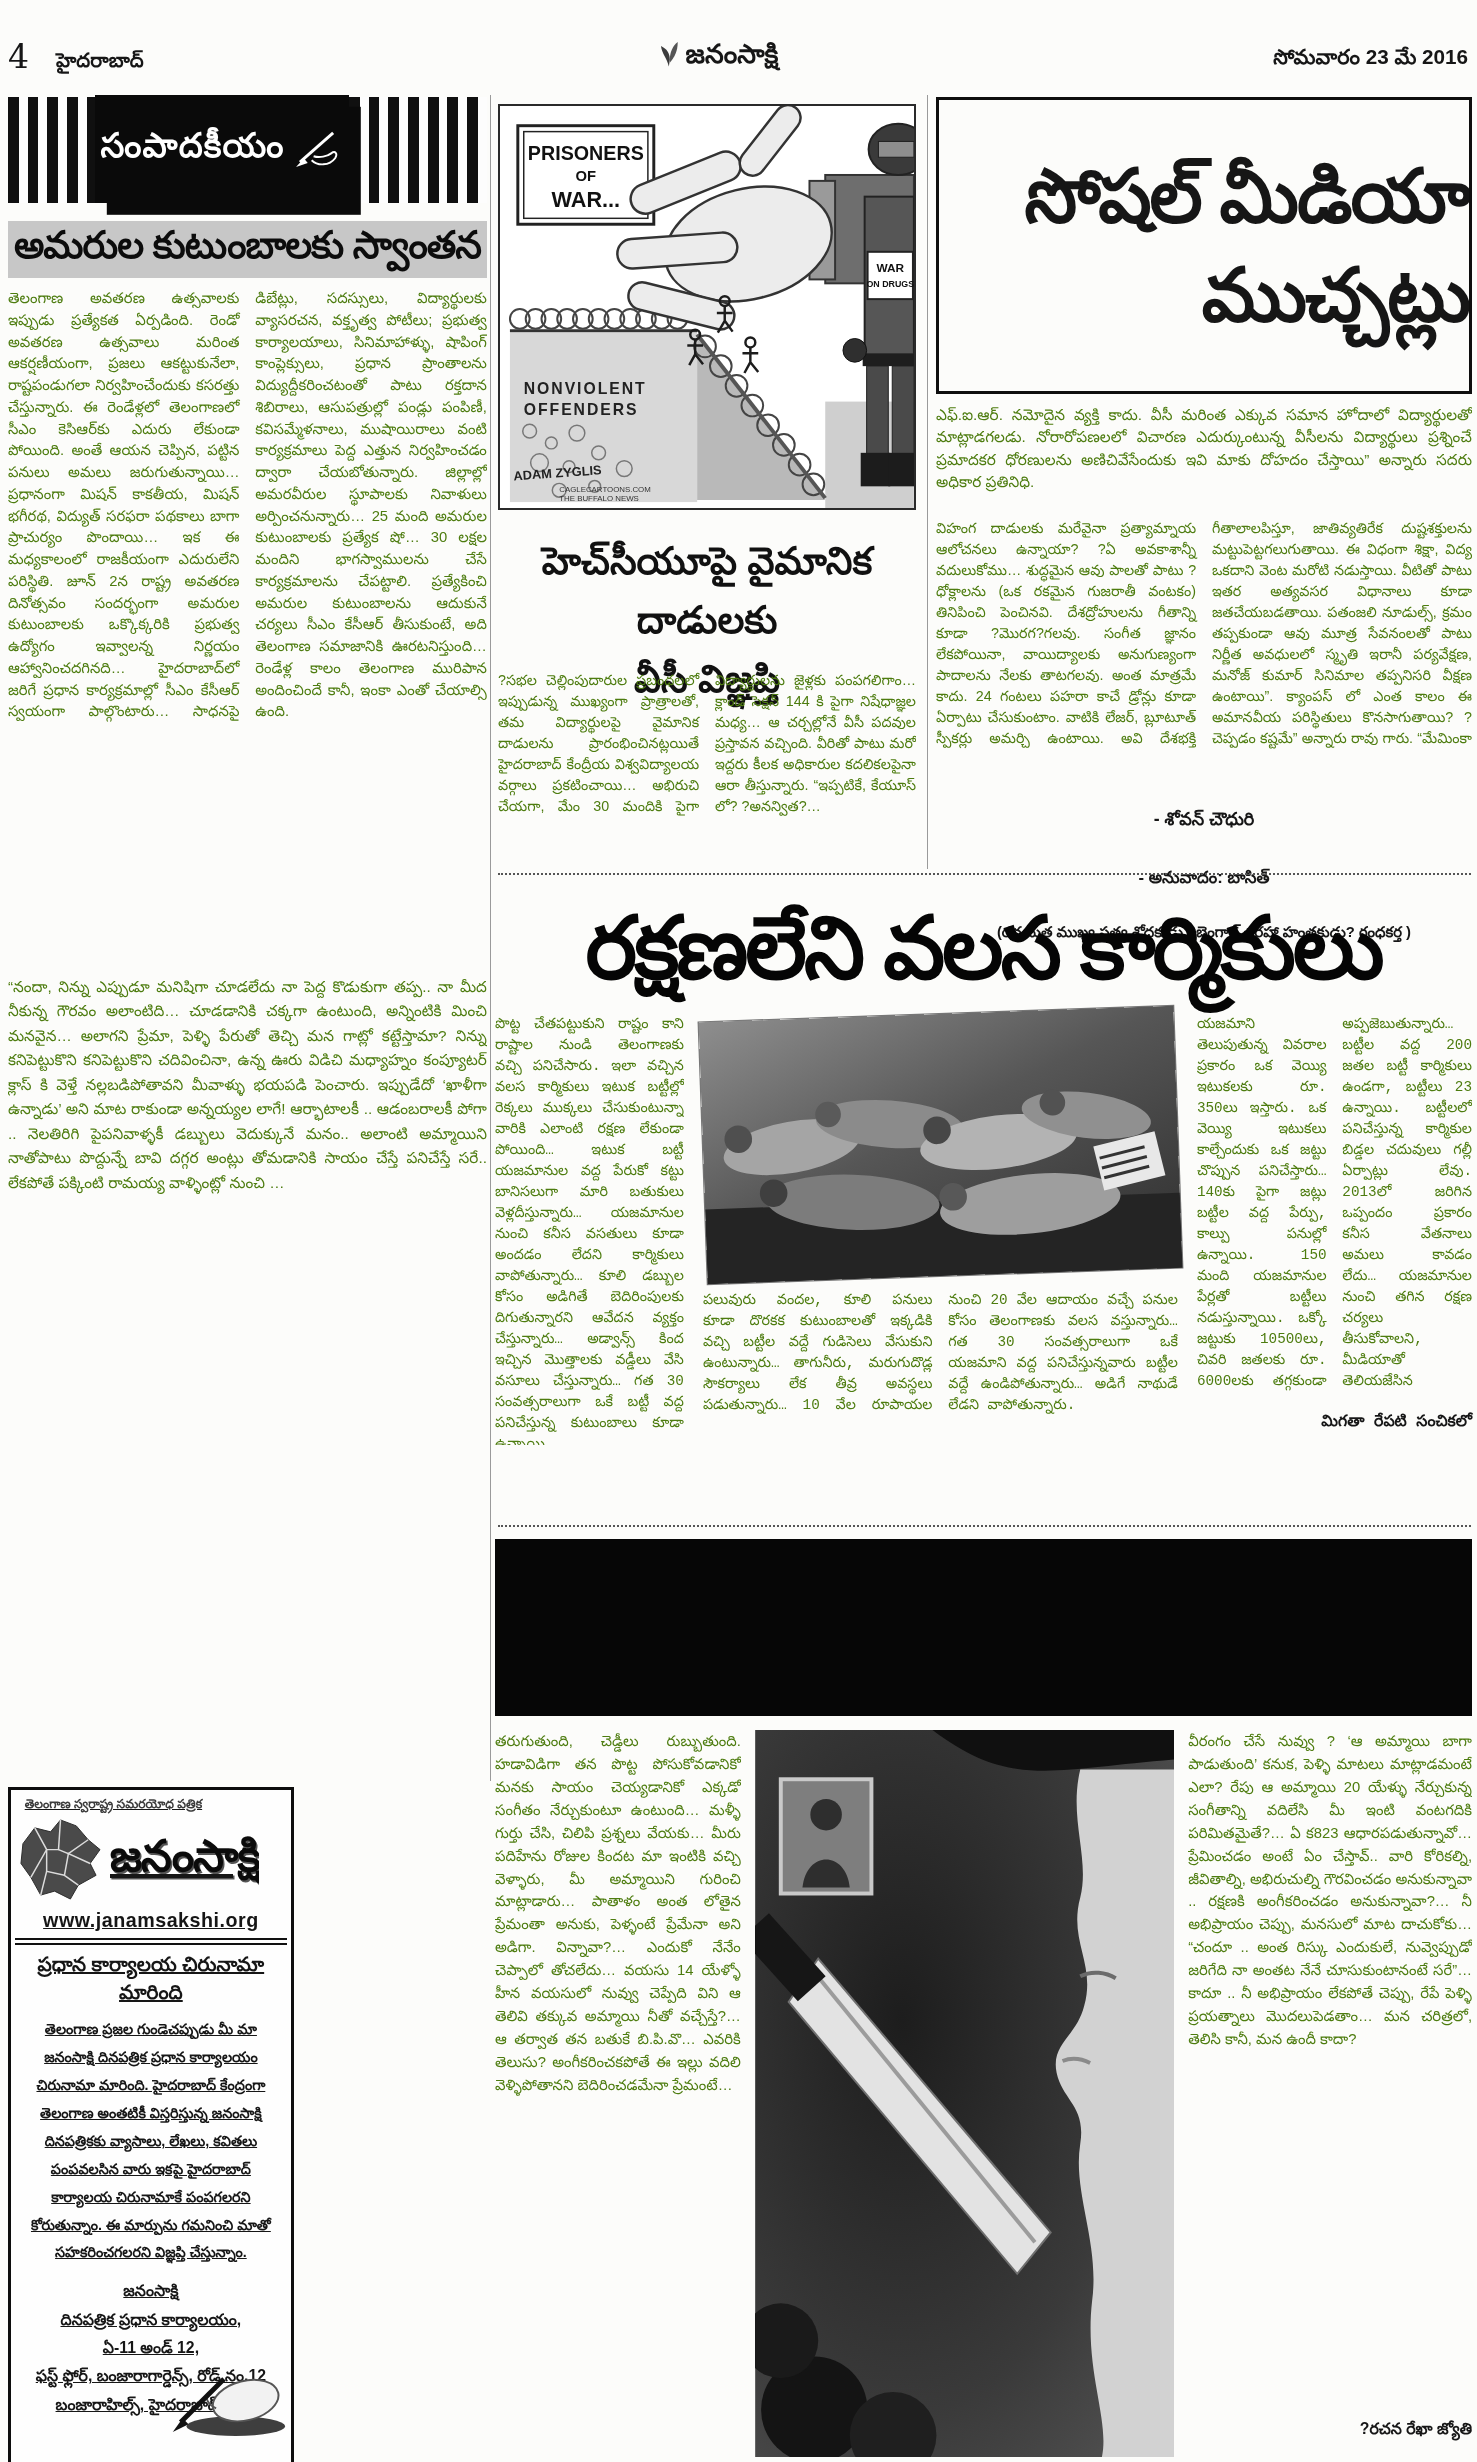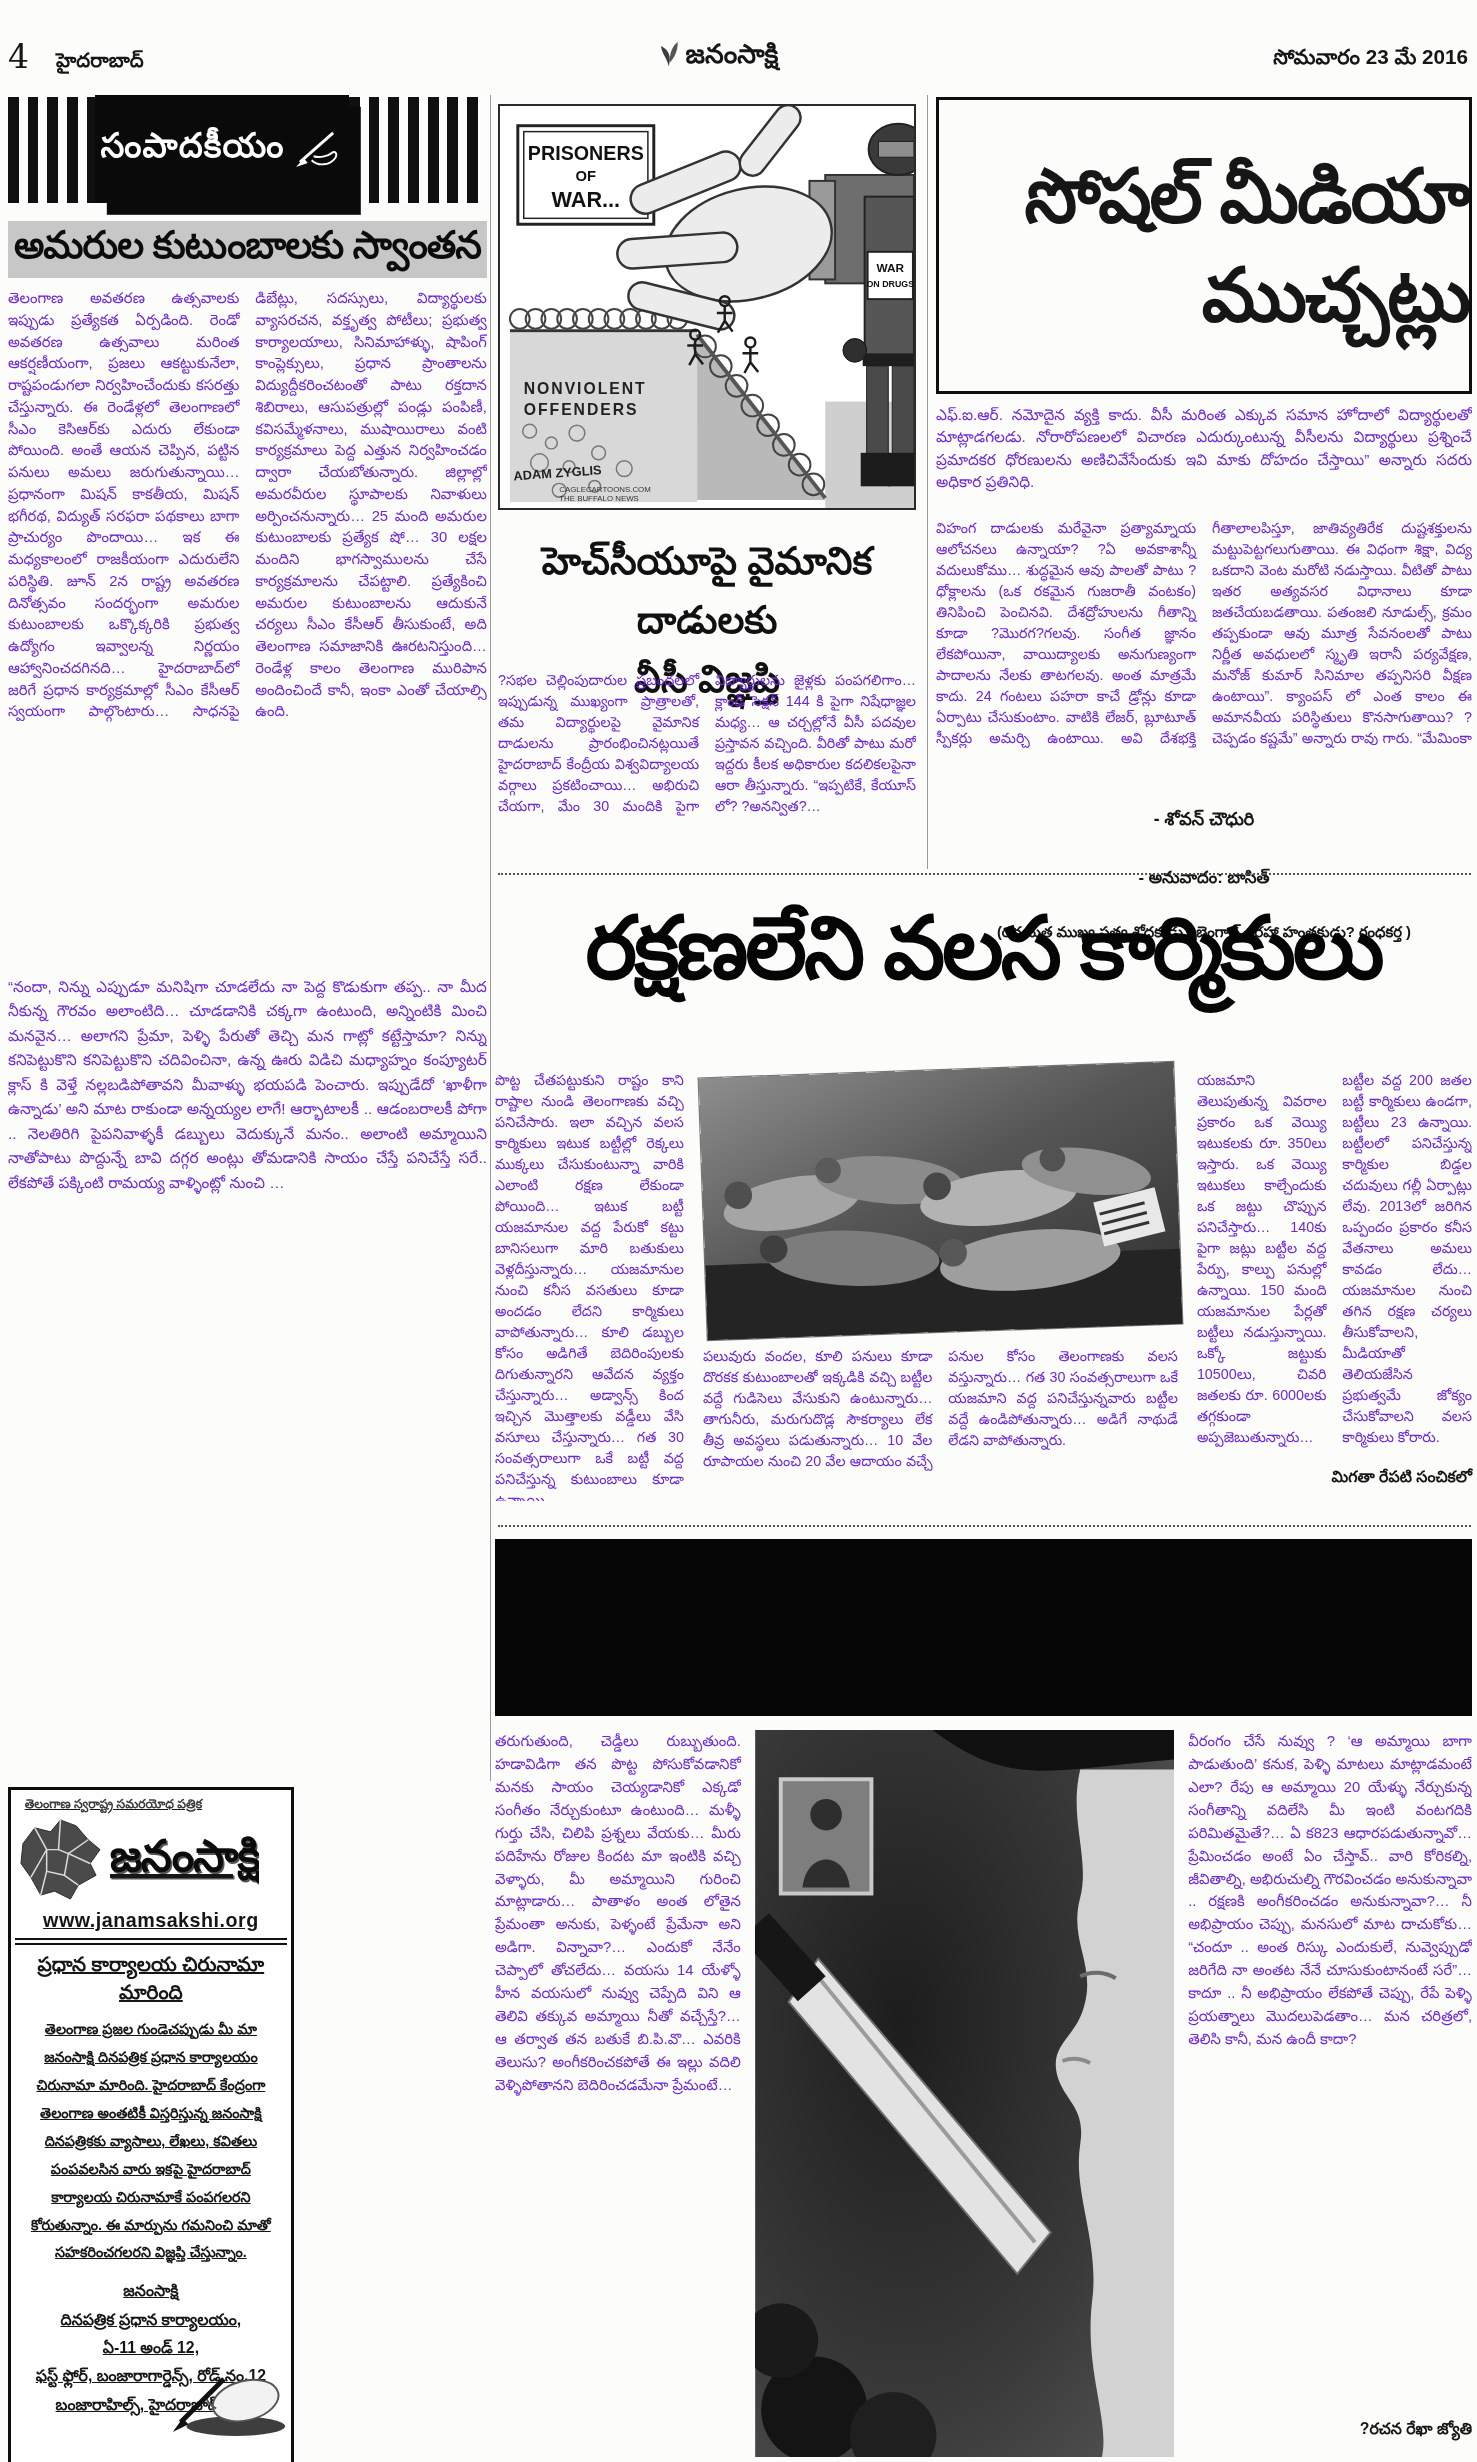--- a/index.html
+++ b/index.html
@@ -3,21 +3,21 @@
 <meta charset="utf-8">
 <style>
   * { margin:0; padding:0; box-sizing:border-box; }
   body { background:#d8d8d4; font-family:"Liberation Sans", sans-serif; }
   #page {
     position:relative; width:1478px; height:2463px; margin:0 auto;
     background:#fcfcfa; color:#161616; overflow:hidden;
   }
   .abs { position:absolute; }
   .just { text-align:justify; overflow:hidden; }
-  .body-text { font-size:14.8px; line-height:1.47; color:#6d28d9; }
+  .body-text { font-size:14.8px; line-height:1.47; color:#4d7c0f; }
   .cols2 { column-count:2; column-gap:15.8px; }
   .vrule { width:1px; background:#9a9a9a; }
   .dotrule { border-top:2px dotted #555; height:0; }
 
   
   .hdr-pageno { font-family:"DejaVu Serif", serif; font-size:33px; font-weight:400; }
   .hdr-edition { font-weight:bold; font-size:19.7px;margin-left:15px; }
   .hdr-mast { display:flex; align-items:center; gap:5.9px; font-weight:bold; font-size:26.6px; }
   .hdr-date { font-weight:bold; font-size:20.7px; text-align:right; }
 
@@ -212,21 +212,21 @@
   <div class="abs just body-text cols2" style="left:936px; top:518px; width:536px; height:252px; font-size:14.3px;">విహంగ దాడులకు మరేవైనా ప్రత్యామ్నాయ ఆలోచనలు ఉన్నాయా? ?ఏ అవకాశాన్నీ వదులుకోము… శుద్ధమైన ఆవు పాలతో పాటు ?ధోక్లాలను (ఒక రకమైన గుజరాతీ వంటకం) తినిపించి పెంచినవి. దేశద్రోహులను గీతాన్ని కూడా ?మొరగ?గలవు. సంగీత జ్ఞానం లేకపోయినా, వాయిద్యాలకు అనుగుణ్యంగా పాదాలను నేలకు తాటగలవు. అంత మాత్రమే కాదు. 24 గంటలు పహరా కాచే డ్రోన్లు కూడా ఏర్పాటు చేసుకుంటాం. వాటికి లేజర్, బ్లూటూత్ స్పీకర్లు అమర్చి ఉంటాయి. అవి దేశభక్తి గీతాలాలపిస్తూ, జాతివ్యతిరేక దుష్టశక్తులను మట్టుపెట్టగలుగుతాయి. ఈ విధంగా శిక్షా, విద్య ఒకదాని వెంట మరోటి నడుస్తాయి. వీటితో పాటు ఇతర అత్యవసర విధానాలు కూడా జతచేయబడతాయి. పతంజలి నూడుల్స్, క్రమం తప్పకుండా ఆవు మూత్ర సేవనంలతో పాటు నిర్ణీత అవధులలో స్మృతి ఇరానీ పర్యవేక్షణ, మనోజ్ కుమార్ సినిమాల తప్పనిసరి వీక్షణ ఉంటాయి”. క్యాంపస్ లో ఎంత కాలం ఈ అమానవీయ పరిస్థితులు కొనసాగుతాయి? ?చెప్పడం కష్టమే” అన్నారు రావు గారు. “మేమింకా నాగపూర్ నుంచి సూచనలు అందుకోలేదు. అక్కడ అందరూ కొత్త లాగుల విషయంగా తీరిక లేకుండా ఉన్నారు. విషయం సంక్లిష్టంగా ఉంది. సందిగ్ధం నెలకొని ఉంది. కొందరు ఏమంటున్నారంటే, కొత్త లాగులు తమ వెనుక భాగాలను మరీ పెద్దగా కనిపించేటట్లు చేస్తాయనీ, మరి కొందరేమో పట్టినట్టుండే దుస్తులు తమను మరీ సెక్సీగా చేస్తాయనీ, అందువల్ల ఆడవాళ్ళు తమను తాము అదుపులో ఉంచుకోలేరనీ, ఫలితంగా వంట పని చెడిపోతుందని అంటున్నారు. ఏమైనా, త్వరలోనే దీని మీద వాళ్ళొక అంగీకారానికి వస్తారు. తర్వాత అత్యవసరమైన విద్యా రంగం మీదికి తమ దృష్టిని మళ్లిస్తారని” ఆయన అన్నారు.</div>
   <div class="abs byline-block" style="left:936px; top:776px; width:536px;">
     <div style="font-size:17.7px;">- శోవన్ చౌధురి</div>
     <div style="font-size:16.7px;">- అనువాదం: బాసిత్</div>
     <div style="font-size:14.8px;">(రచయిత ముఖ్య సత్య శోధకుడు,?బెంగాల్ తరహా హంతకుడు? గ్రంధకర్త )</div>
   </div>
 
   <div class="abs dotrule" style="left:498px; top:873px; width:973px;"></div>
 
   <div class="abs mig-title" style="left:495px; top:898px; width:977px;">రక్షణలేని వలస కార్మికులు</div>
-  <div class="abs" style="left:495px; top:1070px; width:977px; height:431px; display:flex; gap:19px;">
+  <div class="abs" style="left:495px; top:1014px; width:977px; height:431px; display:flex; gap:19px;font-family:Liberation Mono, monospace;">
     <div class="just body-text" style="width:195px; height:431px; font-size:14.3px;">పొట్ట చేతపట్టుకుని రాష్టం కాని రాష్టాల నుండి తెలంగాణకు వచ్చి పనిచేసారు. ఇలా వచ్చిన వలస కార్మికులు ఇటుక బట్టీల్లో రెక్కలు ముక్కలు చేసుకుంటున్నా వారికి ఎలాంటి రక్షణ లేకుండా పోయింది… ఇటుక బట్టీ యజమానుల వద్ద పేరుకో కట్టు బానిసలుగా మారి బతుకులు వెళ్లదీస్తున్నారు… యజమానుల నుంచి కనీస వసతులు కూడా అందడం లేదని కార్మికులు వాపోతున్నారు… కూలి డబ్బుల కోసం అడిగితే బెదిరింపులకు దిగుతున్నారని ఆవేదన వ్యక్తం చేస్తున్నారు… అడ్వాన్స్ కింద ఇచ్చిన మొత్తాలకు వడ్డీలు వేసి వసూలు చేస్తున్నారు… గత 30 సంవత్సరాలుగా ఒకే బట్టీ వద్ద పనిచేస్తున్న కుటుంబాలు కూడా ఉన్నాయి.</div>
     <div style="width:475px;">
       <div class="mig-photo">
         <svg width="475" height="262" viewBox="0 0 482 266">
           <rect width="482" height="266" fill="none"></rect>
           <rect x="0" y="190" width="482" height="76" fill="#242424"></rect>
           <ellipse cx="90" cy="130" rx="70" ry="26" fill="#a5a5a5" transform="rotate(-8 90 130)"></ellipse>
           <ellipse cx="190" cy="110" rx="75" ry="24" fill="#8b8b8b" transform="rotate(6 190 110)"></ellipse>
           <ellipse cx="300" cy="132" rx="80" ry="27" fill="#b3b3b3" transform="rotate(-5 300 132)"></ellipse>
           <ellipse cx="390" cy="108" rx="66" ry="23" fill="#909090" transform="rotate(9 390 108)"></ellipse>

